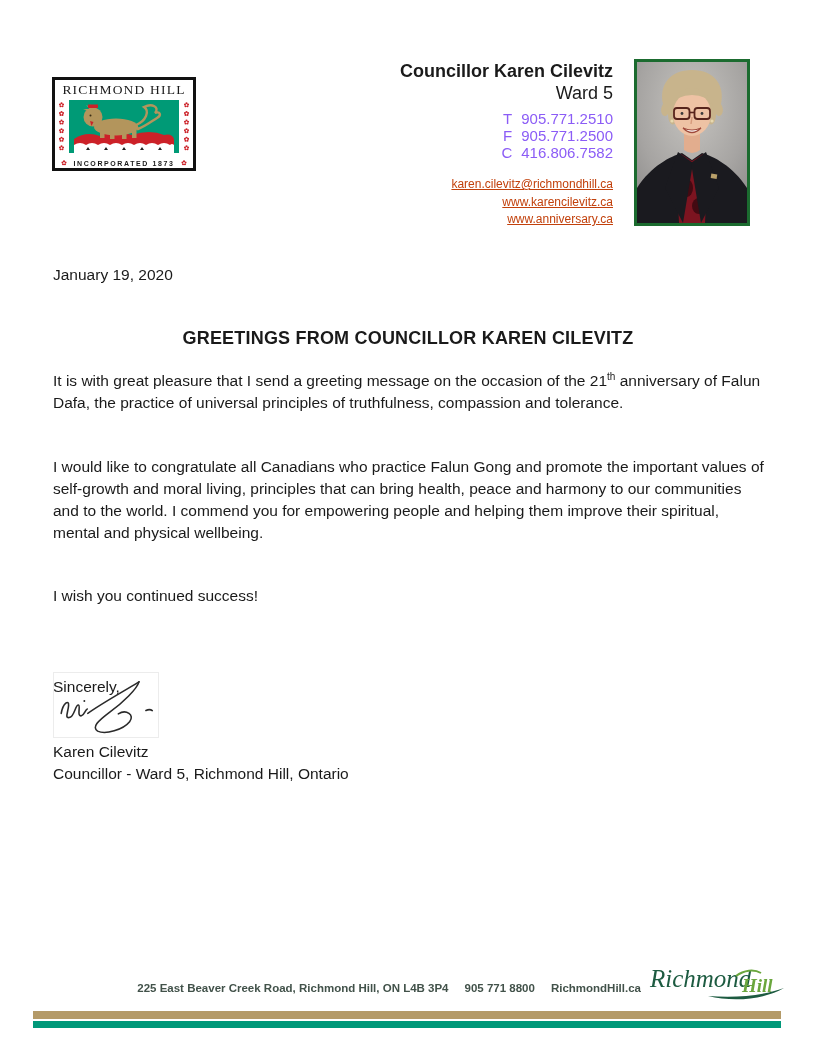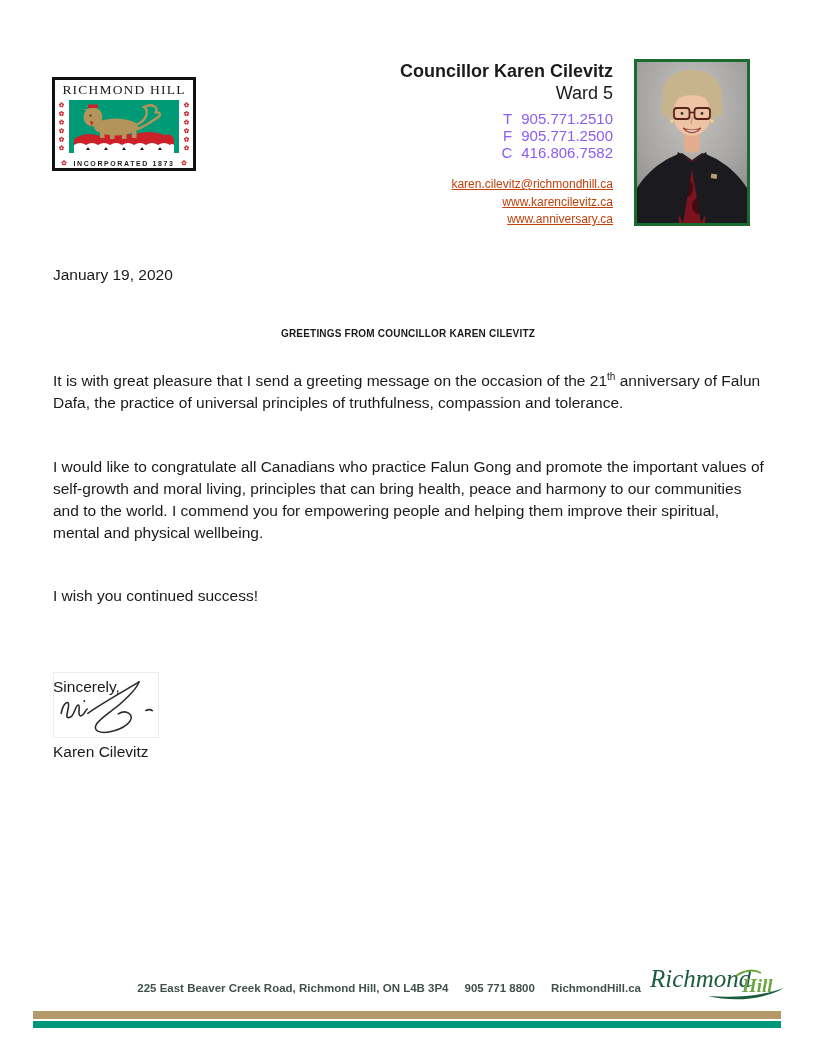--- a/index.html
+++ b/index.html
@@ -65,21 +65,21 @@
     position: absolute;
     left: 53px; top: 264px;
     font-size: 15.5px;
     line-height: 22px;
   }
   .letter-title {
     position: absolute;
     left: 0; top: 328px;
     width: 816px;
     text-align: center;
-    font-size: 10px;
+    font-size: 18px;
     font-weight: bold;
     letter-spacing: 0.2px;
   }
   .para {
     position: absolute;
     left: 53px;
     width: 712px;
     font-size: 15.5px;
     line-height: 22px;
   }
@@ -254,20 +254,21 @@
         <path d="M7 41 C9 30 15 27 14.5 33 C14 40 10 47 16 45 C20.5 43.5 21.5 32 24.5 32.5 C27 33 22.5 44.5 27.5 43.5 C30.5 42.8 31.5 37 33.5 36.5"></path>
         <path d="M86 9 C68 20 48 31 34 41"></path>
         <path d="M86 9 C84 16 70 30 56 40 C44 49 38 55 44 59 C52 63 70 57.5 76.5 49.5 C82 42.5 73 36.5 65 41.5"></path>
         <path d="M93 38 C95.5 37 98 37 99.5 38.2"></path>
       </g>
       <circle cx="30.5" cy="28.5" r="1" fill="#2a2a2a"></circle>
     </svg>
   </div>
 
   <p class="para signer-name">Karen Cilevitz</p>
+  <p class="para signer-title">Councillor - Ward 5, Richmond Hill, Ontario</p>
 
   <div class="footer-line">
     <span>225 East Beaver Creek Road, Richmond Hill, ON L4B 3P4</span><span class="sep"></span><span>905 771 8800</span><span class="sep"></span><span>RichmondHill.ca</span>
   </div>
 
   <div class="script-logo">
     <svg viewBox="0 0 140 48">
       <text x="2" y="27" font-family="Liberation Serif, serif" font-style="italic" font-size="25" fill="#1d5b41">Richmond</text>
       <text x="94" y="32" font-family="Liberation Serif, serif" font-style="italic" font-weight="bold" font-size="19" fill="#6aa63d">Hill</text>
       <path d="M88 16 C96 10 106 9 113 13" fill="none" stroke="#6aa63d" stroke-width="2"></path>

